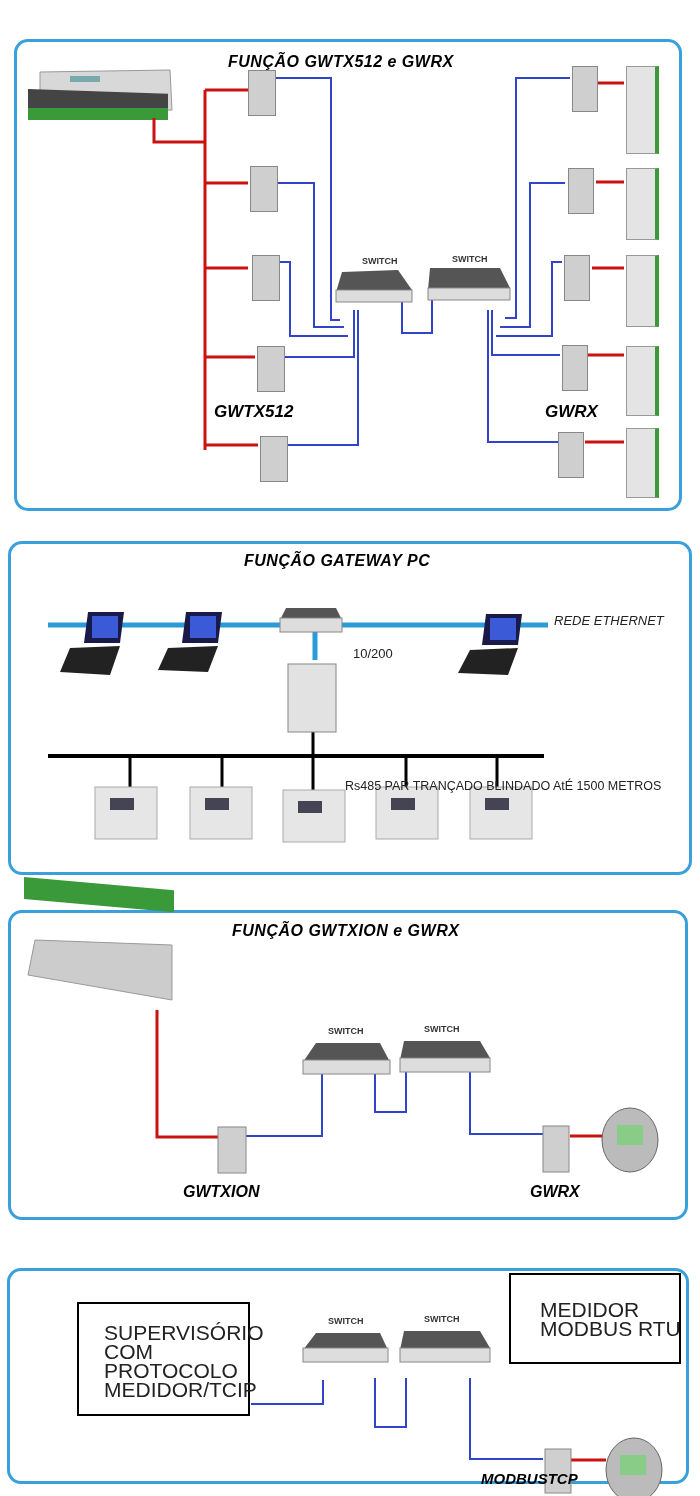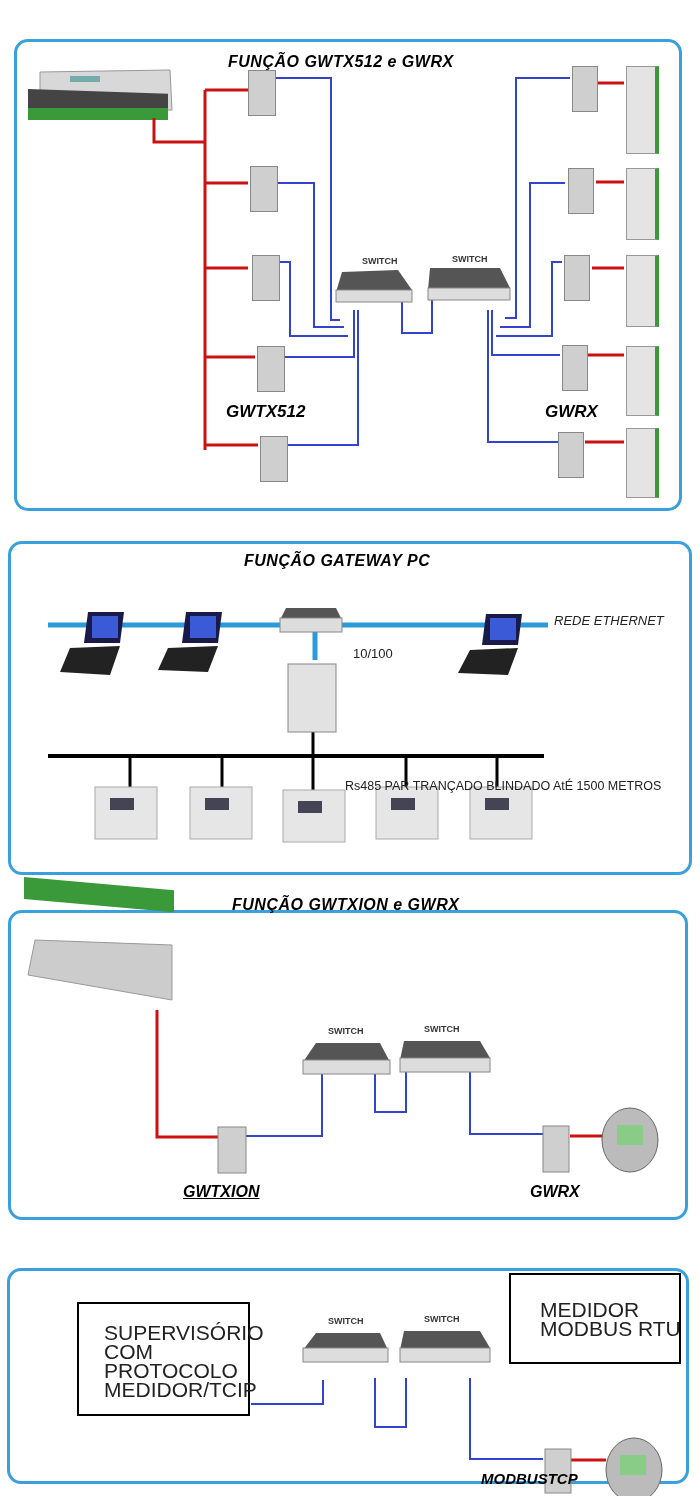--- a/index.html
+++ b/index.html
@@ -87,21 +87,21 @@
 <div style="position:absolute;left:564px;top:255px;width:24px;height:44px;background:#cfcfcf;border:1px solid #888;"></div>
 <div style="position:absolute;left:562px;top:345px;width:24px;height:44px;background:#cfcfcf;border:1px solid #888;"></div>
 <div style="position:absolute;left:558px;top:432px;width:24px;height:44px;background:#cfcfcf;border:1px solid #888;"></div>
 
 <div style="position:absolute;left:626px;top:66px;width:28px;height:86px;background:#e4e4e4;border:1px solid #999;border-right:4px solid #3a9a3a;"></div>
 <div style="position:absolute;left:626px;top:168px;width:28px;height:70px;background:#e4e4e4;border:1px solid #999;border-right:4px solid #3a9a3a;"></div>
 <div style="position:absolute;left:626px;top:255px;width:28px;height:70px;background:#e4e4e4;border:1px solid #999;border-right:4px solid #3a9a3a;"></div>
 <div style="position:absolute;left:626px;top:346px;width:28px;height:68px;background:#e4e4e4;border:1px solid #999;border-right:4px solid #3a9a3a;"></div>
 <div style="position:absolute;left:626px;top:428px;width:28px;height:68px;background:#e4e4e4;border:1px solid #999;border-right:4px solid #3a9a3a;"></div>
 
-<div class="lbl" style="left:226px;top:402px;">GWTX512</div>
+<div class="lbl" style="left:214px;top:402px;">GWTX512</div>
 <div class="lbl" style="left:545px;top:402px;">GWRX</div>
 
 <div class="panel" style="left:8px;top:541px;width:684px;height:334px;"></div>
 <div class="title" style="left:244px;top:552px;">FUNÇÃO GATEWAY PC</div>
 
 <svg width="700" height="1496">
   <line x1="48" y1="625" x2="548" y2="625" stroke="#2b9ad8" stroke-width="5"></line>
   <line x1="315" y1="628" x2="315" y2="660" stroke="#2b9ad8" stroke-width="5"></line>
   <line x1="48" y1="756" x2="544" y2="756" stroke="#000" stroke-width="4"></line>
   <g stroke="#000" stroke-width="3">
@@ -150,25 +150,25 @@
   <g>
       <rect x="376" y="787" width="62" height="52" fill="#e6e6e6" stroke="#aaa"></rect>
       <rect x="391" y="798" width="24" height="12" fill="#445"></rect>
     </g>
   <g>
       <rect x="470" y="787" width="62" height="52" fill="#e6e6e6" stroke="#aaa"></rect>
       <rect x="485" y="798" width="24" height="12" fill="#445"></rect>
     </g>
 </svg>
 <div class="plain" style="left:554px;top:613px;font-style:italic;">REDE ETHERNET</div>
-<div class="plain" style="left:353px;top:646px;">10/100</div>
+<div class="plain" style="left:353px;top:646px;">10/200</div>
 <div class="plain" style="left:345px;top:731px;font-size:12.5px;margin-top:48px;">Rs485 PAR TRANÇADO BLINDADO AtÉ 1500 METROS</div>
 
 <div class="panel" style="left:8px;top:910px;width:680px;height:310px;"></div>
-<div class="title" style="left:232px;top:896px;">FUNÇÃO GWTXION e  GWRX</div>
+<div class="title" style="left:232px;top:922px;">FUNÇÃO GWTXION e  GWRX</div>
 
 <svg width="700" height="1496">
   <g>
     <polygon points="35,940 172,945 172,1000 28,975" fill="#ccc" stroke="#999"></polygon>
     <rect x="24" y="965" width="150" height="22" fill="#3a9a3a" transform="skewY(5) translate(0,-90)"></rect>
   </g>
   <polyline points="157,1010 157,1137 218,1137" stroke="#cc1111" stroke-width="3" fill="none"></polyline>
   <polyline points="246,1136 322,1136 322,1064" stroke="#3344cc" stroke-width="2" fill="none"></polyline>
   <polyline points="375,1067 375,1112 406,1112 406,1067" stroke="#3344cc" stroke-width="2" fill="none"></polyline>
   <polyline points="470,1064 470,1134 543,1134" stroke="#3344cc" stroke-width="2" fill="none"></polyline>
@@ -183,21 +183,21 @@
     </g>
   <rect x="218" y="1127" width="28" height="46" fill="#cfcfcf" stroke="#888"></rect>
   <rect x="543" y="1126" width="26" height="46" fill="#cfcfcf" stroke="#888"></rect>
   <g>
       <ellipse cx="630" cy="1140" rx="28" ry="32" fill="#bbb" stroke="#666"></ellipse>
       <rect x="617" y="1125" width="26" height="20" fill="#8c8"></rect>
     </g>
 </svg>
 <div class="sw-label" style="left:328px;top:1026px;">SWITCH</div>
 <div class="sw-label" style="left:424px;top:1024px;">SWITCH</div>
-<div class="lbl" style="left:183px;top:1183px;font-size:16px;text-decoration:underline;">GWTXION</div>
+<div class="lbl" style="left:183px;top:1183px;font-size:16px;">GWTXION</div>
 <div class="lbl" style="left:530px;top:1183px;font-size:16px;">GWRX</div>
 
 <div class="panel" style="left:7px;top:1268px;width:682px;height:216px;"></div>
 
 <div class="box" style="left:77px;top:1302px;width:173px;height:114px;"></div>
 <div class="boxtext" style="left:104px;top:1323px;">
   <div>SUPERVISÓRIO</div>
   <div>COM</div>
   <div>PROTOCOLO</div>
   <div>MEDIDOR/TCIP</div>

